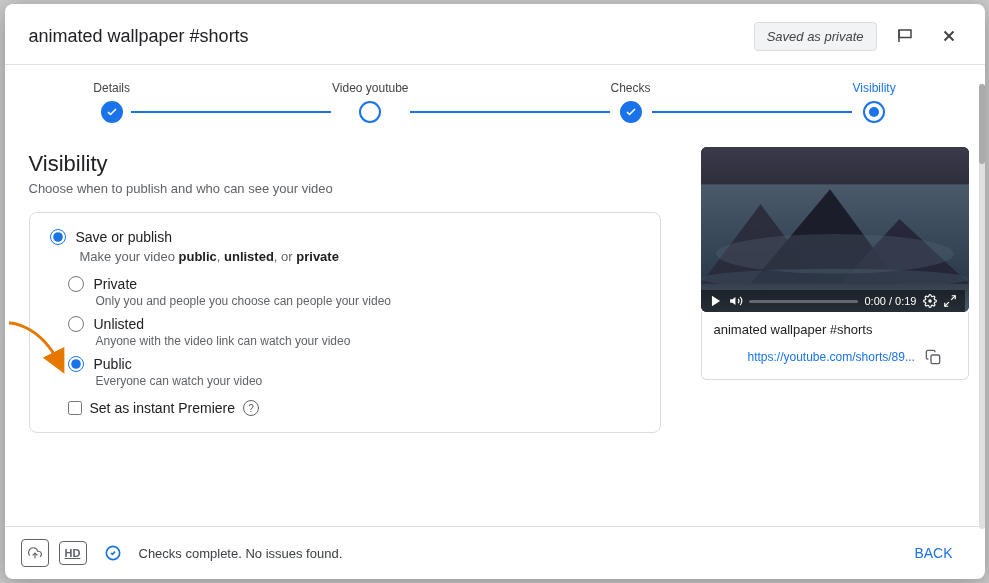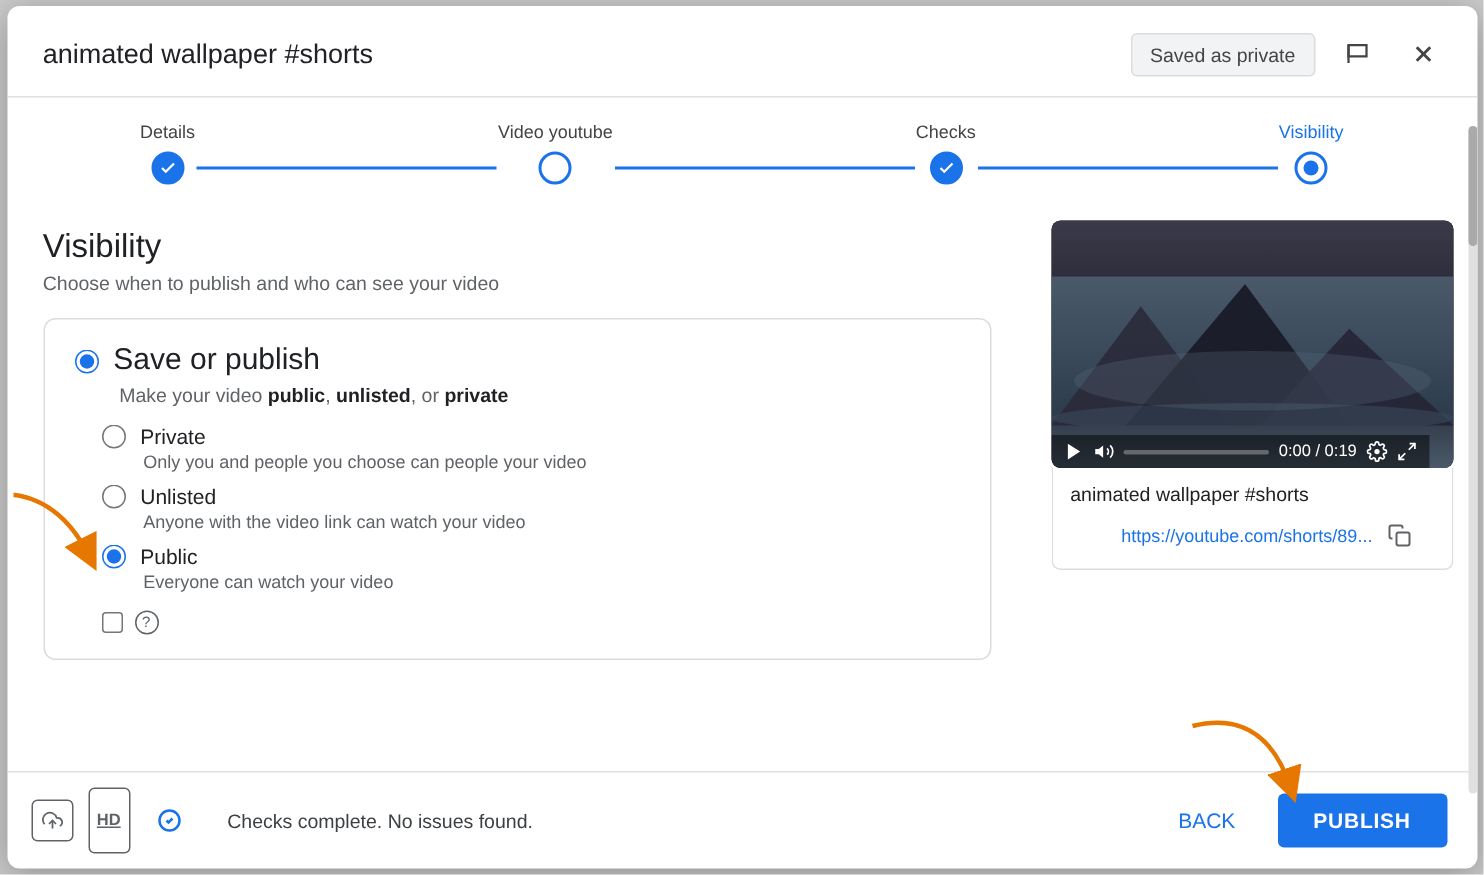--- a/index.html
+++ b/index.html
@@ -35,20 +35,21 @@
     }
     .dialog-title {
       font-size: 18px;
       font-weight: 500;
       color: #202124;
     }
     .header-right {
       display: flex;
       align-items: center;
       gap: 12px;
+      font-style: italic;
     }
     .saved-badge {
       background: #f1f3f4;
       border: 1px solid #dadce0;
       border-radius: 4px;
       padding: 6px 12px;
       font-size: 13px;
       color: #444;
     }
     .icon-btn {
@@ -148,21 +149,21 @@
       border-radius: 8px;
       padding: 16px 20px;
     }
     .radio-group-title {
       display: flex;
       align-items: center;
       gap: 10px;
       margin-bottom: 4px;
     }
     .radio-group-title label {
-      font-size: 20px;
+      font-size: 14px;
       font-weight: 500;
       color: #202124;
     }
     .radio-group-desc {
       font-size: 13px;
       color: #5f6368;
       margin-left: 30px;
       margin-bottom: 12px;
     }
     .radio-group-desc b { color: #202124; font-weight: 600; }
@@ -242,21 +243,21 @@
     .mountain-svg {
       position: absolute;
       bottom: 28px;
       left: 0;
       width: 100%;
     }
     .video-controls {
       position: absolute;
       bottom: 0;
       left: 0;
-      right: 16px;
+      right: 4px;
       padding: 4px 8px;
       background: rgba(0,0,0,0.5);
       display: flex;
       align-items: center;
       gap: 6px;
     }
     .progress-bar {
       flex: 1;
       height: 3px;
       background: rgba(255,255,255,0.3);
@@ -336,35 +337,34 @@
       border-top: 1px solid #e0e0e0;
       flex-shrink: 0;
     }
     .footer-left {
       display: flex;
       align-items: center;
       gap: 10px;
     }
     .footer-icon {
       width: 28px;
-      height: 44px;
+      height: 24px;
       border: 1.5px solid #5f6368;
       border-radius: 4px;
       display: flex;
       align-items: center;
       justify-content: center;
       font-size: 11px;
       font-weight: 700;
       color: #5f6368;
       text-decoration: underline;
     }
     .footer-checks {
       font-size: 13px;
       color: #3c4043;
-      margin-left: 13px;
     }
     .footer-right {
       display: flex;
       align-items: center;
       gap: 16px;
     }
     .back-btn {
       background: transparent;
       border: none;
       font-size: 14px;
@@ -500,20 +500,21 @@
         <div class="radio-option">
           <div class="radio-option-row">
             <input type="radio" name="vis_sub" id="public" checked="" style="">
             <label for="public">Public</label>
           </div>
           <div class="radio-option-sub">Everyone can watch your video</div>
         </div>
 
         <div class="premiere-row">
           <input type="checkbox" id="premiere" style="">
+          <label for="premiere">Set as instant Premiere</label>
           <span class="help-circle">?</span>
         </div>
       </div>
 
       <div style="position:relative; pointer-events:none;">
         <svg style="position:absolute; left:-30px; top:-120px;" width="80" height="80" viewBox="0 0 80 80">
           <defs>
             <marker id="arr1" markerWidth="8" markerHeight="8" refX="4" refY="4" orient="auto">
               <path d="M0,0 L0,8 L8,4 z" fill="#e67700"></path>
             </marker>
@@ -612,27 +613,16 @@
         <svg width="16" height="16" viewBox="0 0 24 24" fill="none" stroke="#1a73e8" stroke-width="2.5">
             <circle cx="12" cy="12" r="10"></circle>
             <polyline points="9 12 11 14 15 10"></polyline>
           </svg>
       </button>
       <span class="footer-checks">Checks complete. No issues found.</span>
     </div>
     <div class="footer-right">
       <button class="back-btn">BACK</button>
 
-      <div style="position:relative; display:inline-block;">
-        <svg style="position:absolute; right:90px; top:-55px; pointer-events:none;" width="90" height="70" viewBox="0 0 90 70">
-          <defs>
-            <marker id="arr2" markerWidth="8" markerHeight="8" refX="4" refY="4" orient="auto">
-              <path d="M0,0 L0,8 L8,4 z" fill="#e67700"></path>
-            </marker>
-          </defs>
-          <path d="M10,10 C30,5 60,5 75,50" stroke="#e67700" stroke-width="3" fill="none" marker-end="url(#arr2)"></path>
-        </svg>
-        <button class="publish-btn">PUBLISH</button>
-      </div>
     </div>
   </div>
 
 </div>
 
 </body></html>

